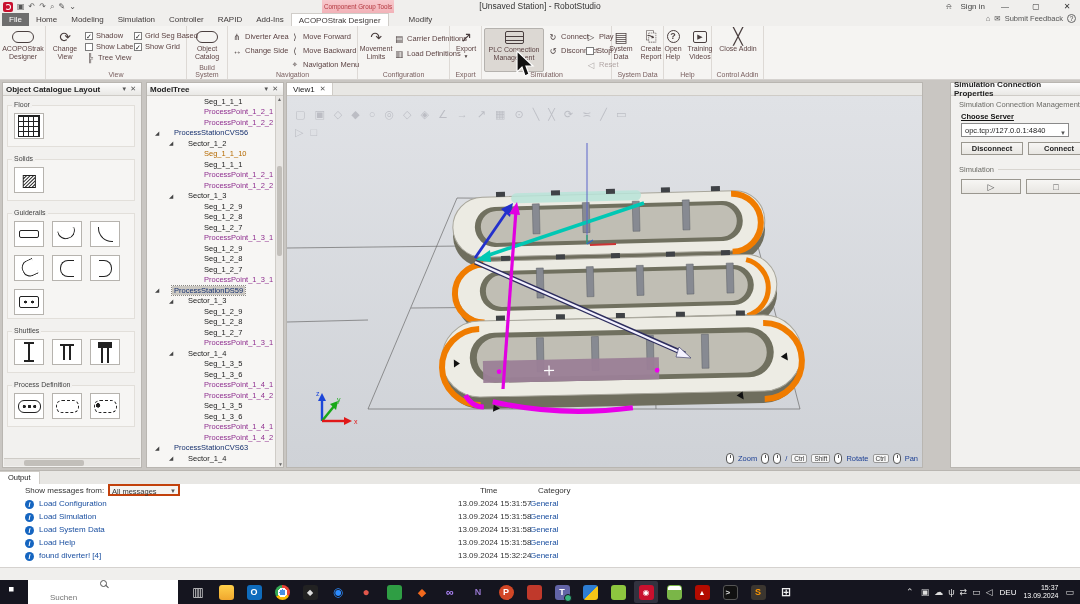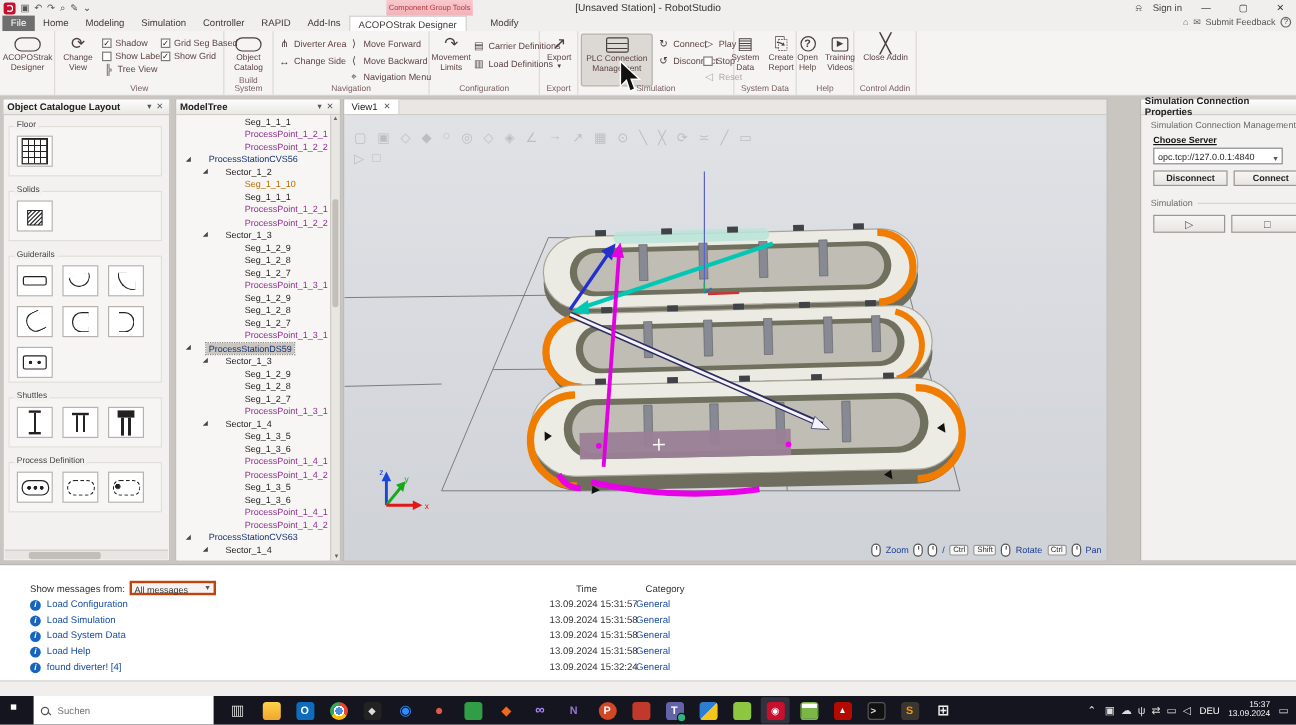--- a/index.html
+++ b/index.html
@@ -127,21 +127,21 @@
   .ocat{position:absolute;left:530px;color:#1a4fa0;}
 
   #statusbar{left:0;top:567px;width:1080px;height:13px;background:#f0efed;border-top:1px solid #d5d2cf;}
 
   
   #taskbar{left:0;top:580px;width:1080px;height:24px;background:#15151f;display:flex;align-items:center;}
   #startbtn{width:28px;height:24px;display:flex;align-items:center;justify-content:center;}
   .winglyph{width:11px;height:11px;background:conic-gradient(#fff 0 360deg);clip-path:polygon(0 0,46% 0,46% 46%,0 46%);position:relative;}
   .winglyph::before{content:"";position:absolute;left:54%;top:0;width:46%;height:46%;background:#fff;}
   .winglyph::after{content:"";position:absolute;left:0;top:54%;width:100%;height:46%;background:linear-gradient(90deg,#fff 0 46%,transparent 46% 54%,#fff 54%);}
-  #searchbox{width:150px;height:24px;background:#fff;display:flex;align-items:center;gap:5px;padding:0 6px;}
+  #searchbox{width:150px;height:24px;background:#fff;display:flex;align-items:center;gap:5px;padding:0 6px;flex-direction:column;}
   .mag{width:7px;height:7px;border:1.2px solid #555;border-radius:50%;position:relative;flex:0 0 7px;}
   .mag::after{content:"";position:absolute;width:4px;height:1.2px;background:#555;transform:rotate(45deg);right:-3px;bottom:-1px;}
   #searchbox input{border:none;outline:none;font-size:8px;color:#333;width:110px;}
   #tbicons{display:flex;align-items:center;gap:4px;margin-left:8px;}
   .tbi{width:24px;height:22px;display:flex;align-items:center;justify-content:center;font-size:10px;color:#fff;border-radius:2px;}
   .tbi span{display:flex;align-items:center;justify-content:center;width:15px;height:15px;border-radius:3px;font-size:9px;font-weight:bold;}
   .tb-taskview span{color:#ddd;background:none;font-size:12px;}
   .tb-folder span{background:linear-gradient(#ffd04a,#f0a72e);}
   .tb-outlook span{background:#0f6cbd;color:#fff;}
   .tb-chrome span{border-radius:50%;background:radial-gradient(circle at 50% 50%,#4a90e2 0 3px,#fff 3px 4.5px,transparent 4.5px),conic-gradient(#ea4335 0 33%,#fbbc05 33% 66%,#34a853 66% 100%);}
@@ -845,20 +845,23 @@
       </div>
       <div class="grpcap" style="margin-top:10px">Simulation</div>
       <div class="btnrow">
         <div class="simbtn">▷</div>
         <div class="simbtn">□</div>
       </div>
     </div>
   </div>
 
   <div id="output" class="abs">
+    <div id="outtabs">
+      <div class="otab">Output</div>
+    </div>
     <div id="outbar">
       <span id="outfilter">Show messages from:</span>
       <span id="outdd">
         <span>All messages</span><span class="arr">▼</span>
       </span>
       <span class="colhead" style="left:480px">Time</span>
       <span class="colhead" style="left:538px">Category</span>
     </div>
     <div id="outrows">
 

